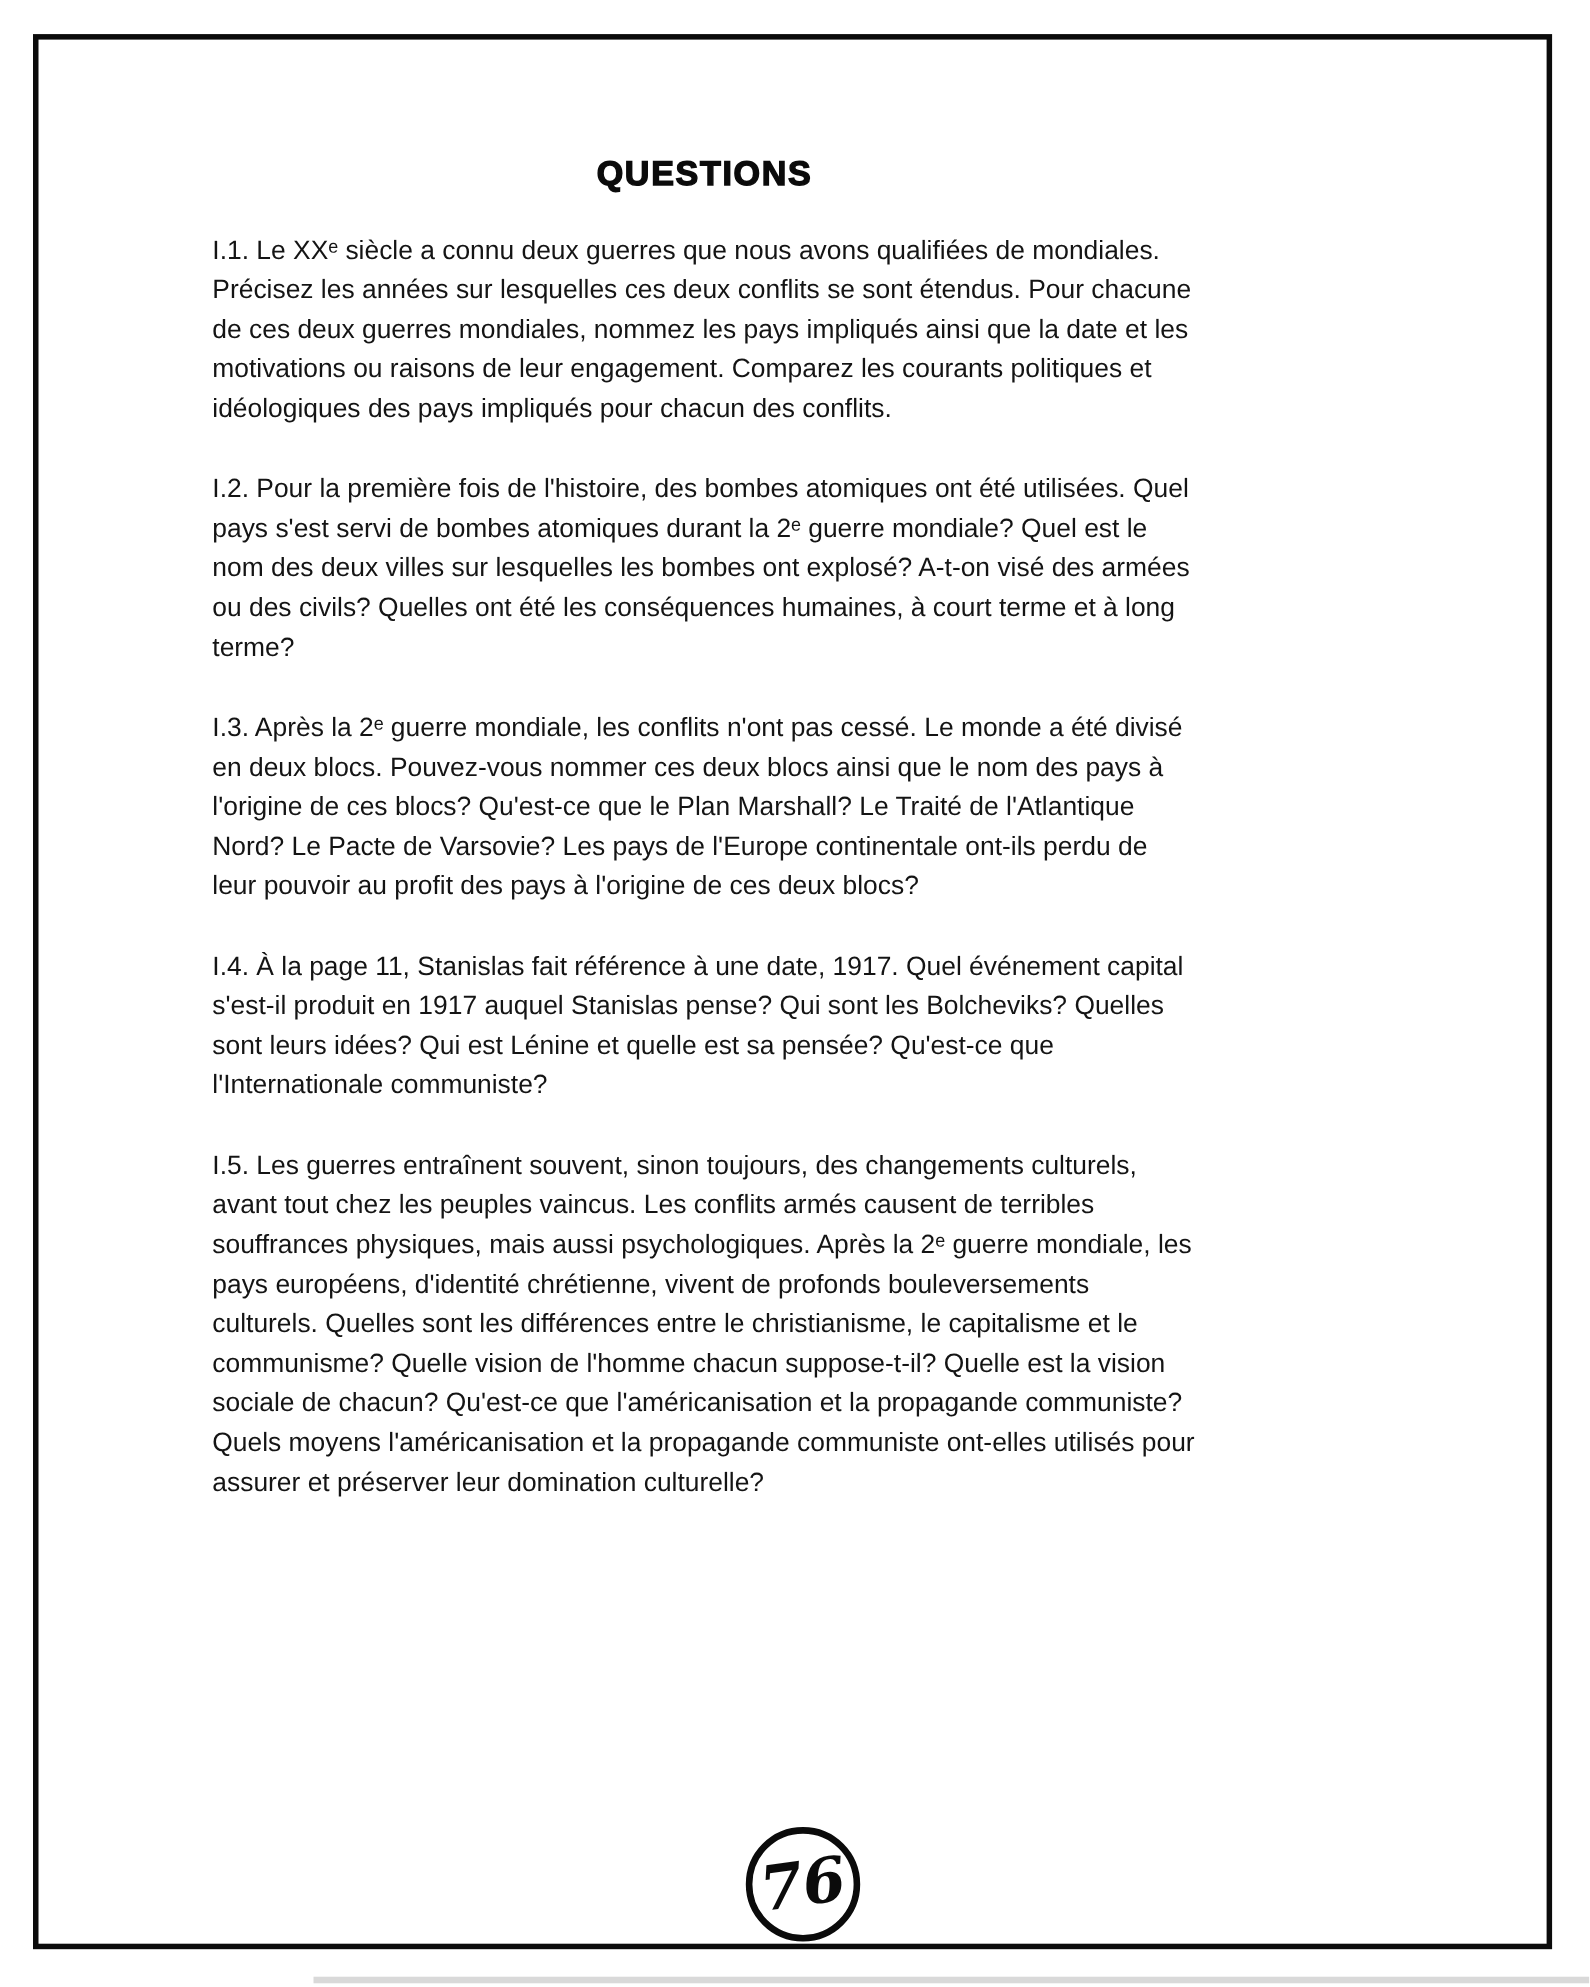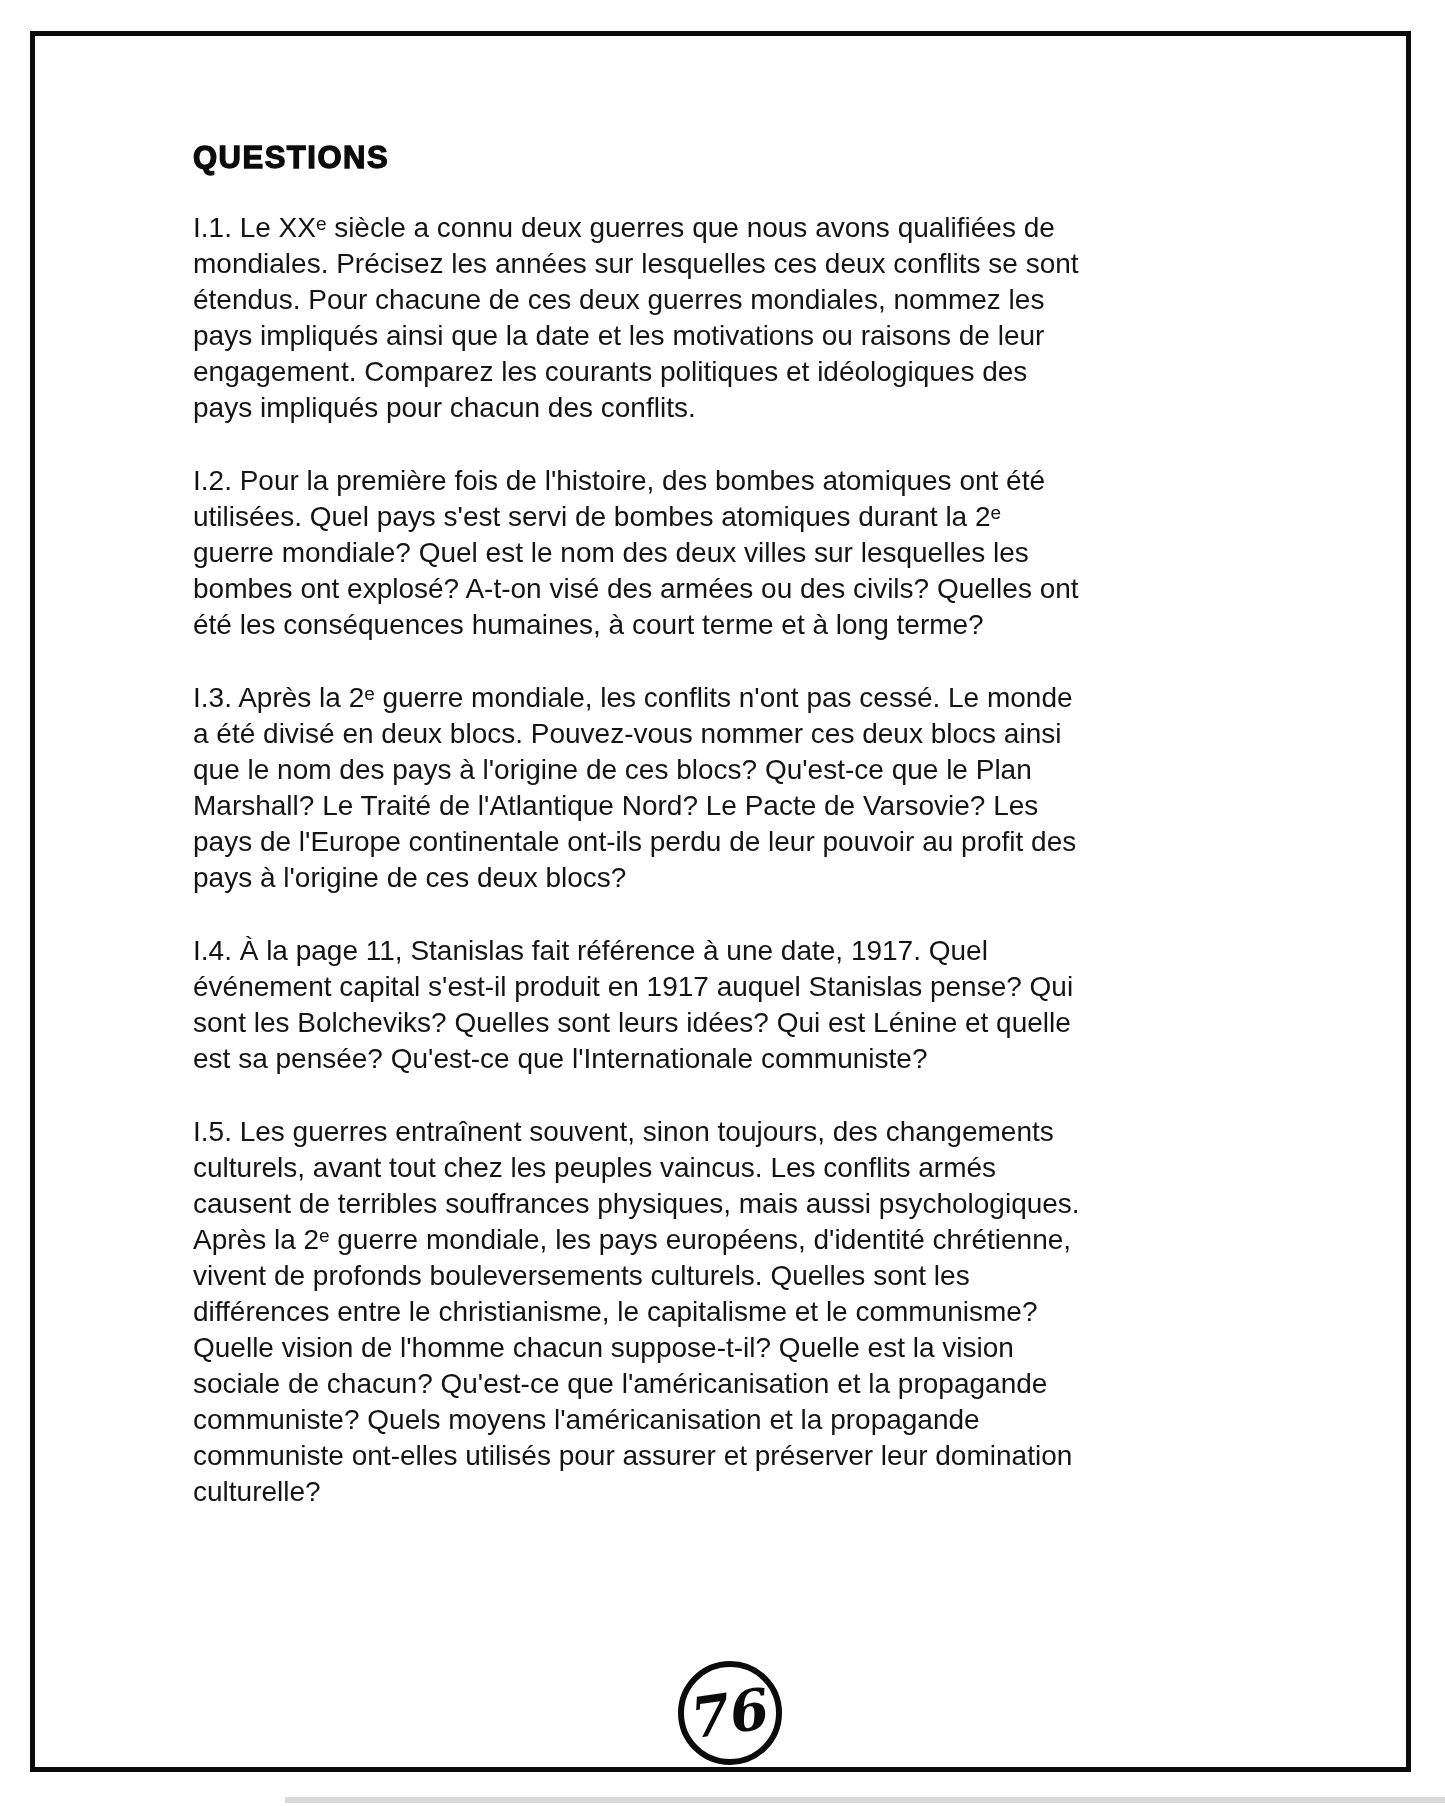--- a/index.html
+++ b/index.html
@@ -27,40 +27,41 @@
     background: transparent;
   }
   .content {
     position: absolute;
     left: 193px;
     top: 0;
     width: 895px;
   }
   .doc-title {
     margin: 140px 0 0 0;
+    text-align: center;
     font-size: 31px;
     font-weight: bold;
     letter-spacing: 1.5px;
     color: #0b0b0b;
     -webkit-text-stroke: 1.3px #0b0b0b;
   }
   .section-heading {
     margin: 68px 0 0 0;
     font-size: 27px;
     font-weight: bold;
     letter-spacing: 0.5px;
     color: #0b0b0b;
     -webkit-text-stroke: 1.1px #0b0b0b;
   }
   .questions {
     margin-top: 34px;
   }
   .questions p {
     margin: 0 0 37px 0;
-    font-size: 28px;
+    font-size: 24px;
     line-height: 36px;
     color: #141414;
     text-align: left;
   }
   .page-badge {
     position: absolute;
     left: 678px;
     top: 1661px;
     width: 104px;
     height: 104px;

